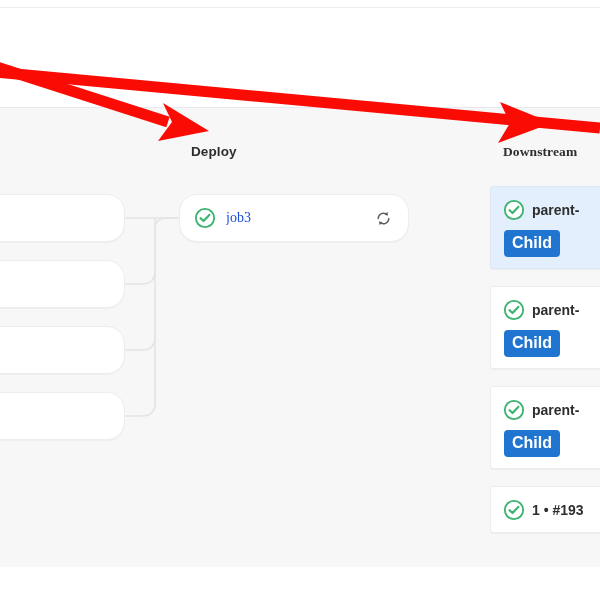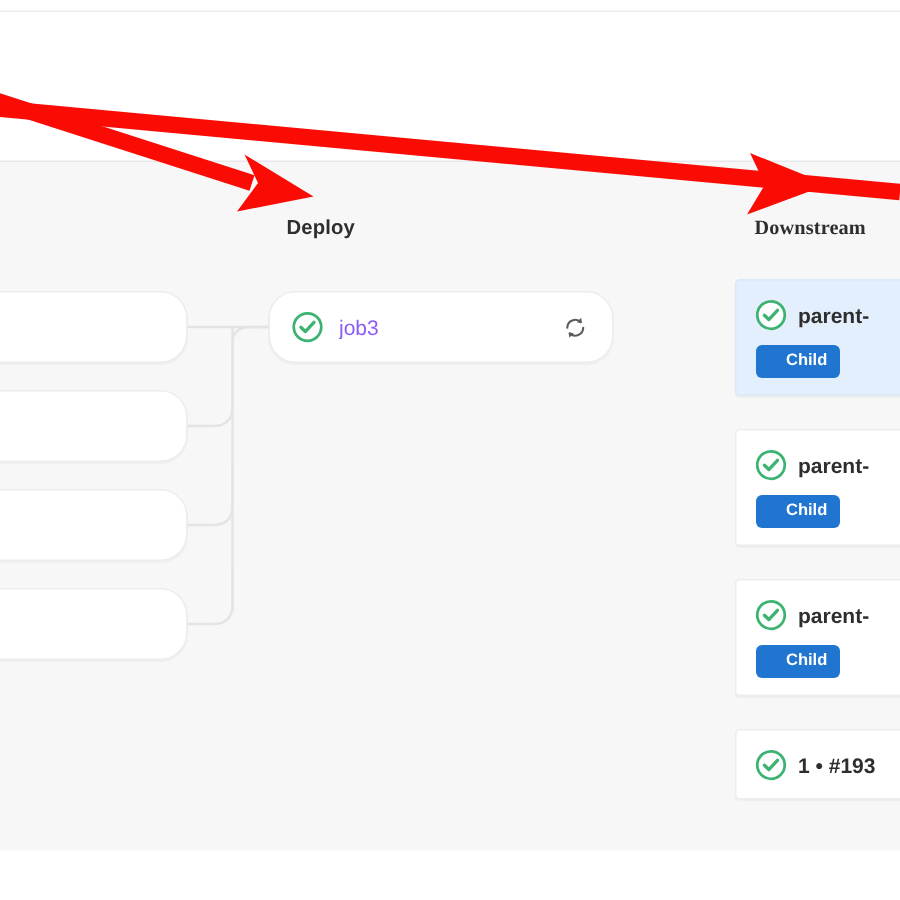--- a/index.html
+++ b/index.html
@@ -83,23 +83,24 @@
     background: #ffffff;
     border: 1px solid #eceded;
     border-radius: 18px;
     height: 48px;
     display: flex;
     align-items: center;
     box-shadow: 0 1px 1px rgba(0,0,0,0.035);
   }
   .job-card .job-name {
     font-size: 14px;
-    color: #8b5cf6;
+    color: #1d4ed8;
     white-space: nowrap;
     overflow: hidden;
+    font-family: Liberation Serif, serif;
   }
 
   .build-card {
     left: -70px;
     width: 195px;
     padding-left: 16px;
   }
   .build-card.b0 { top: 86px;  }
   .build-card.b1 { top: 152px; }
   .build-card.b2 { top: 218px; }
@@ -169,24 +170,24 @@
   .downstream-card.plain .ds-name {
     font-weight: bold;
     color: #2e2e2e;
   }
   .badge {
     display: inline-block;
     margin-top: 9px;
     margin-left: 1px;
     background: #1f75cf;
     color: #ffffff;
-    font-size: 11px;
+    font-size: 16px;
     font-weight: bold;
     line-height: 1;
-    padding: 5px 8px 6px 20px;
+    padding: 5px 8px 6px 8px;
     border-radius: 4px;
   }
 
   .ds0 { top: 78px;  }
   .ds1 { top: 178px; }
   .ds2 { top: 278px; }
   .ds3 { top: 378px; }
 
   
   .annotations {

